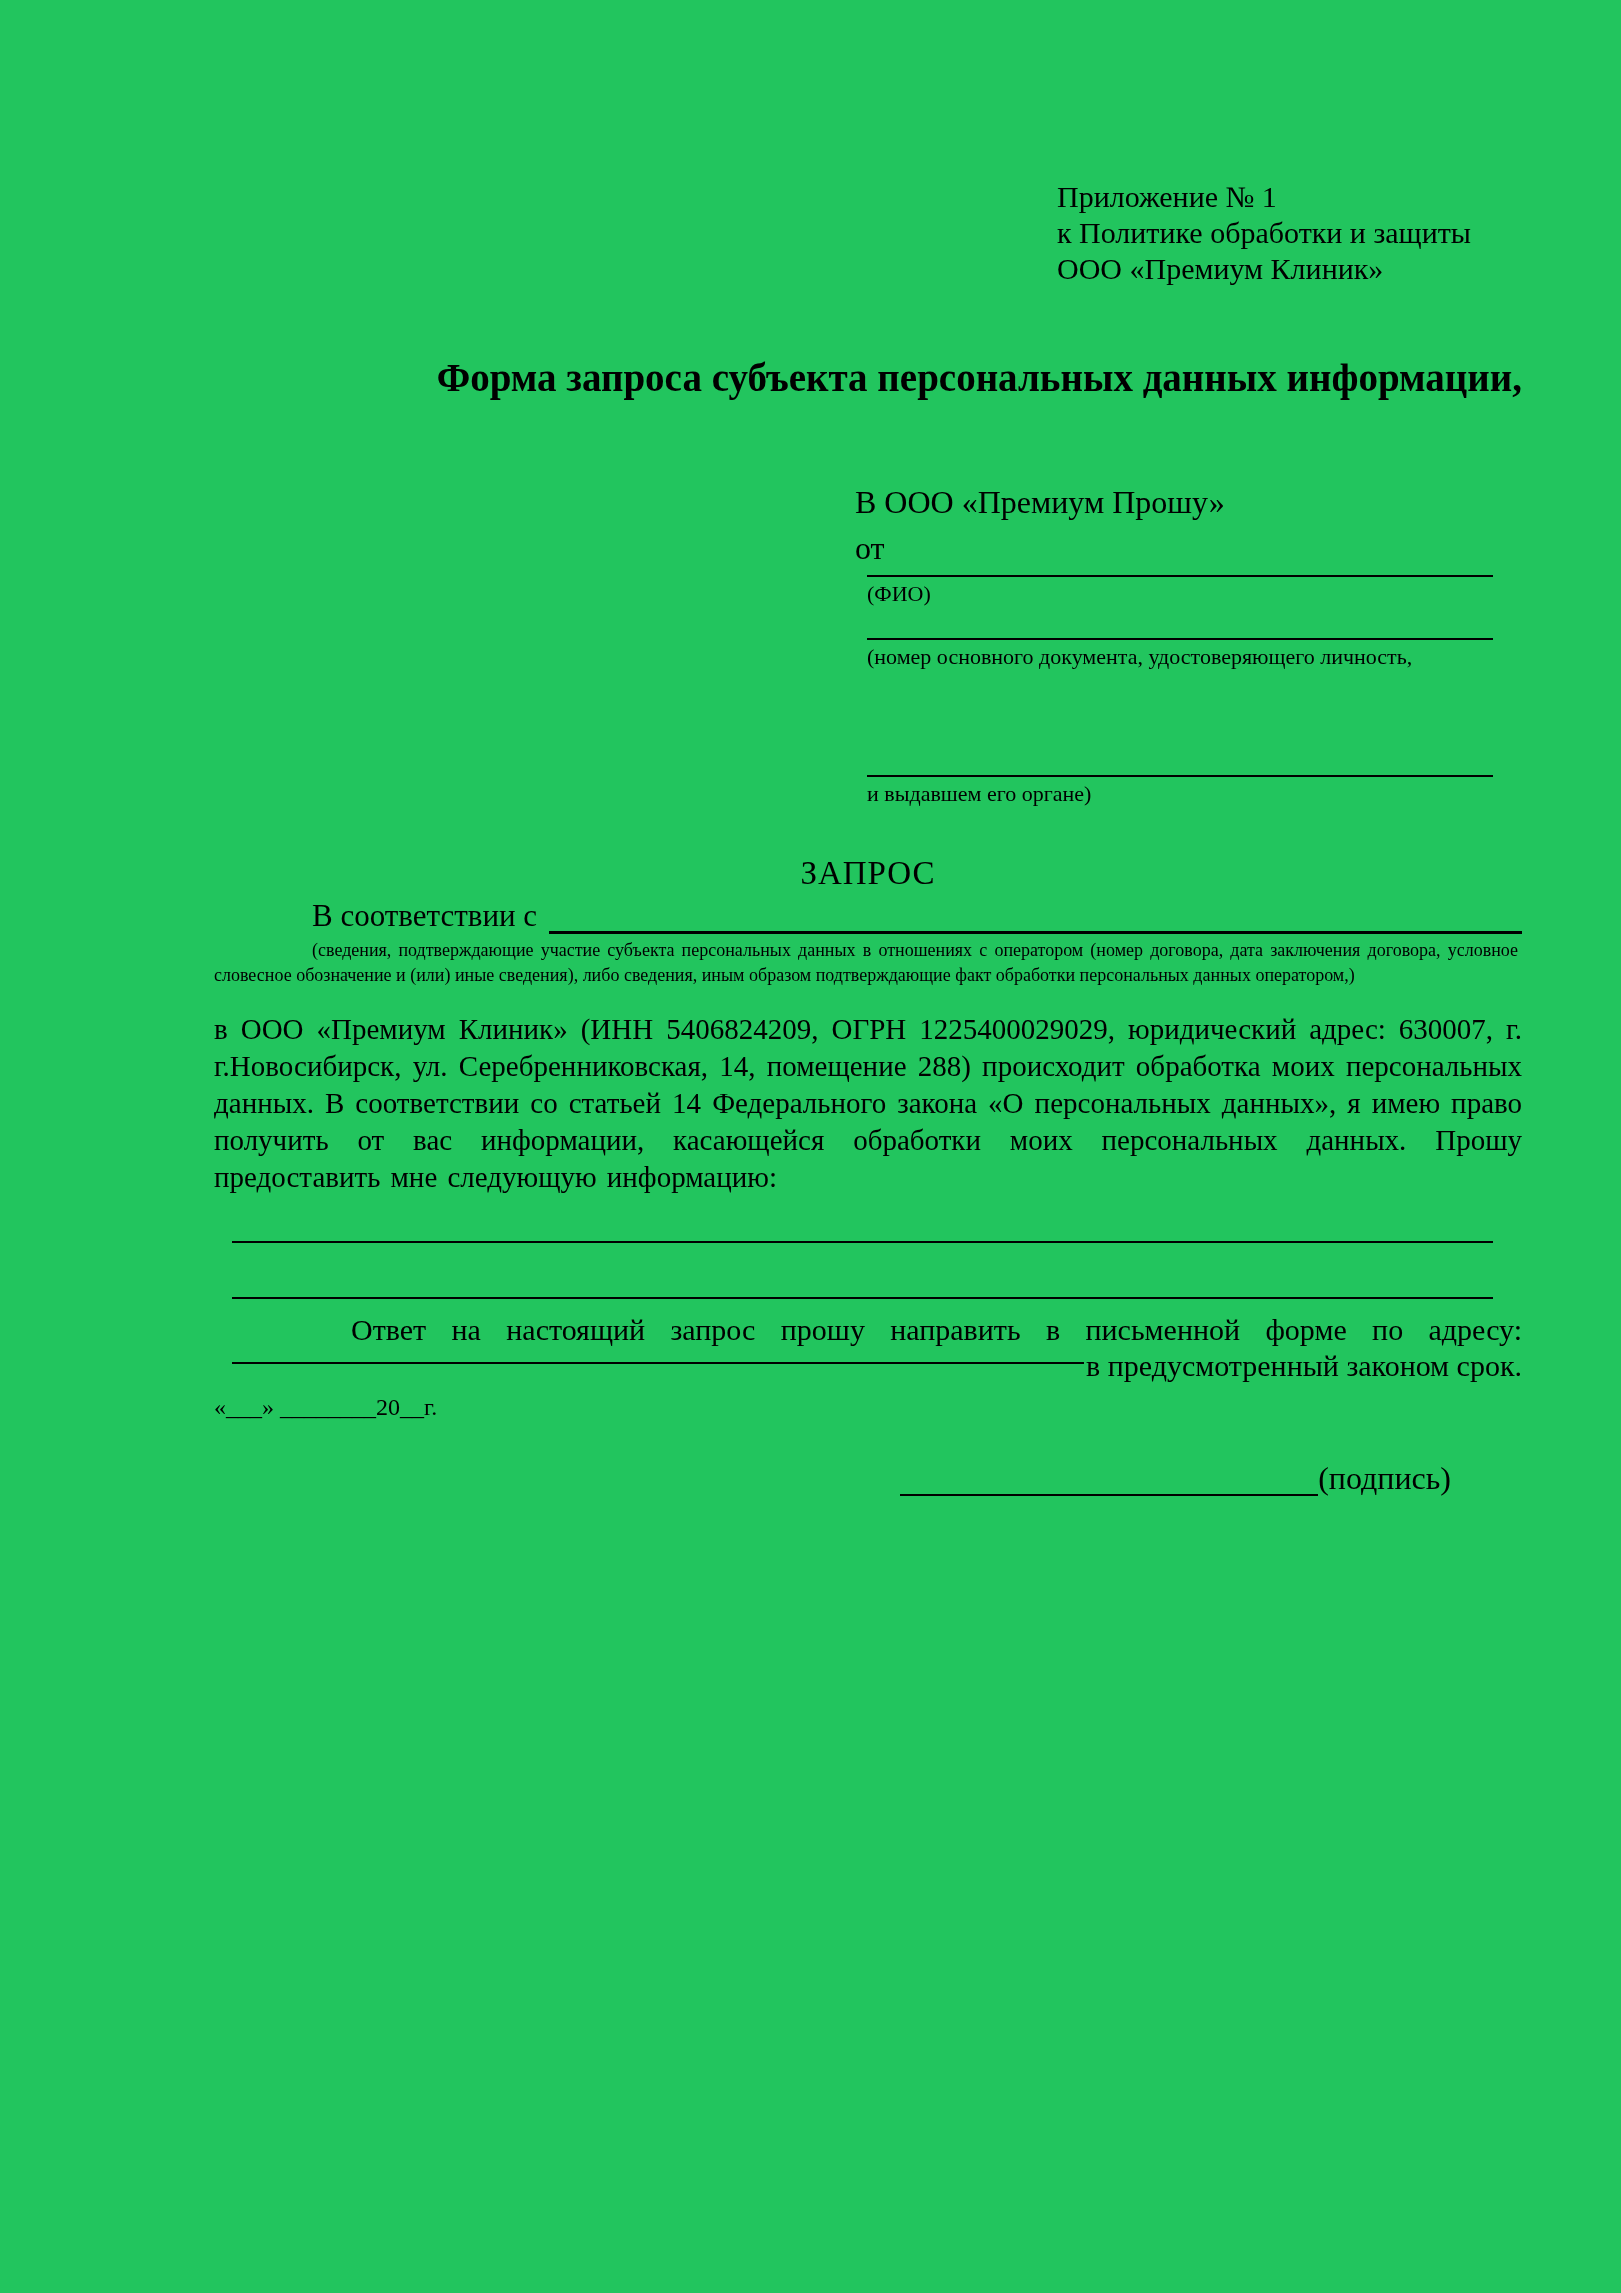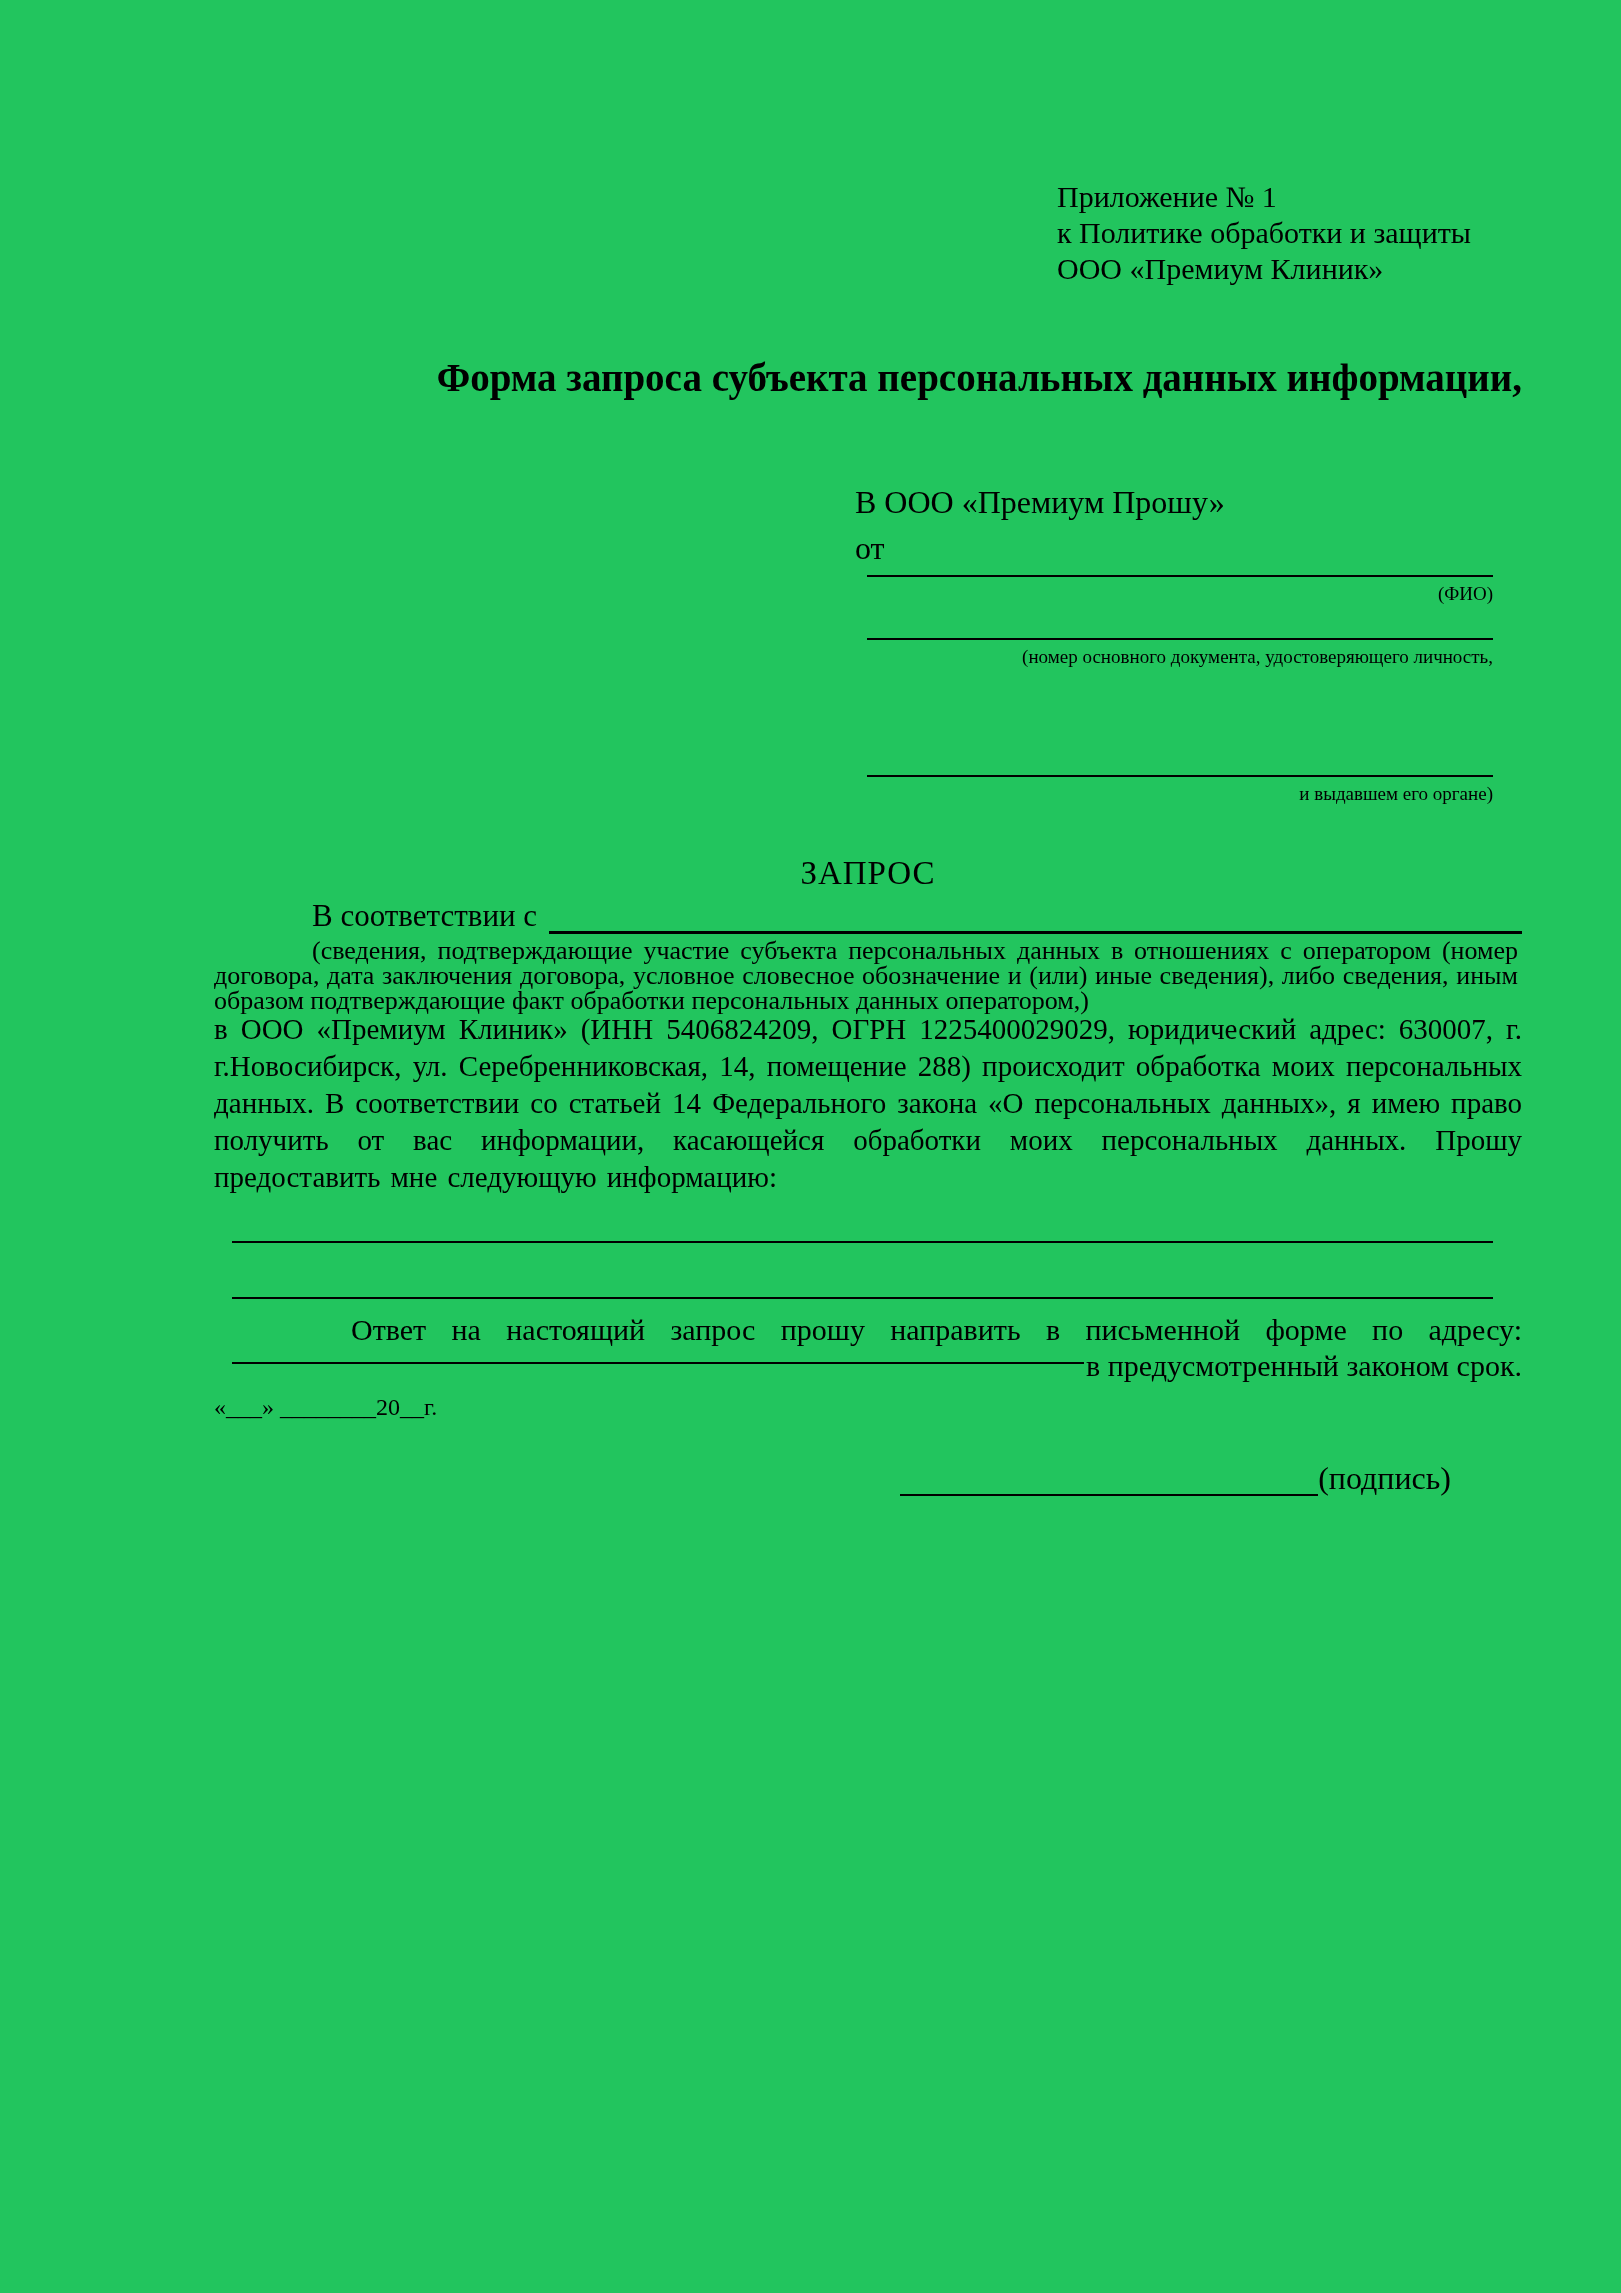--- a/index.html
+++ b/index.html
@@ -20,39 +20,39 @@
   
   .doc-title{
     position:absolute;left:214px;width:1308px;top:355px;
     text-align:right;font-weight:bold;font-size:39px;line-height:46px;
   }
   
   .to-org{position:absolute;left:855px;top:484px;font-size:32px;white-space:nowrap;}
   .from-label{position:absolute;left:855px;top:530px;font-size:32px;}
   .field-row{position:absolute;left:867px;width:626px;border-top:2.9px solid #000;}
   .field-row .caption{
-    text-align:right;font-size:19px;line-height:28px;padding-top:2.9px;white-space:nowrap;
+    text-align:left;font-size:22px;line-height:28px;padding-top:2.9px;white-space:nowrap;
   }
   .fr1{top:575px;} .fr2{top:638px;} .fr3{top:712px;} .fr4{top:775px;}
   
   .zapros{
     position:absolute;left:214px;width:1308px;top:855px;
     text-align:center;font-size:33px;letter-spacing:1px;
   }
   
   .intro{
     position:absolute;left:214px;width:1308px;top:896px;
     font-size:31px;display:flex;align-items:stretch;height:43px;
   }
   .intro .lead{padding-left:98px;white-space:nowrap;line-height:39px;}
   .blank-flex{flex:1 1 auto;border-bottom:3.9px solid #000;margin-left:11.8px;margin-bottom:4.9px;}
   
   .note{
     position:absolute;left:214px;width:1304px;top:938px;
-    font-size:26px;line-height:25px;text-align:justify;text-indent:98px;
+    font-size:18px;line-height:25px;text-align:justify;text-indent:98px;
   }
   
   .bodytext{
     position:absolute;left:214px;width:1308px;top:1011px;
     font-size:29px;line-height:37px;text-align:justify;word-spacing:2.9px;
   }
   
   .blank-line{position:absolute;left:232px;width:1261px;border-top:2.9px solid #000;}
   .bl1{top:1241px;} .bl2{top:1297px;}
   

